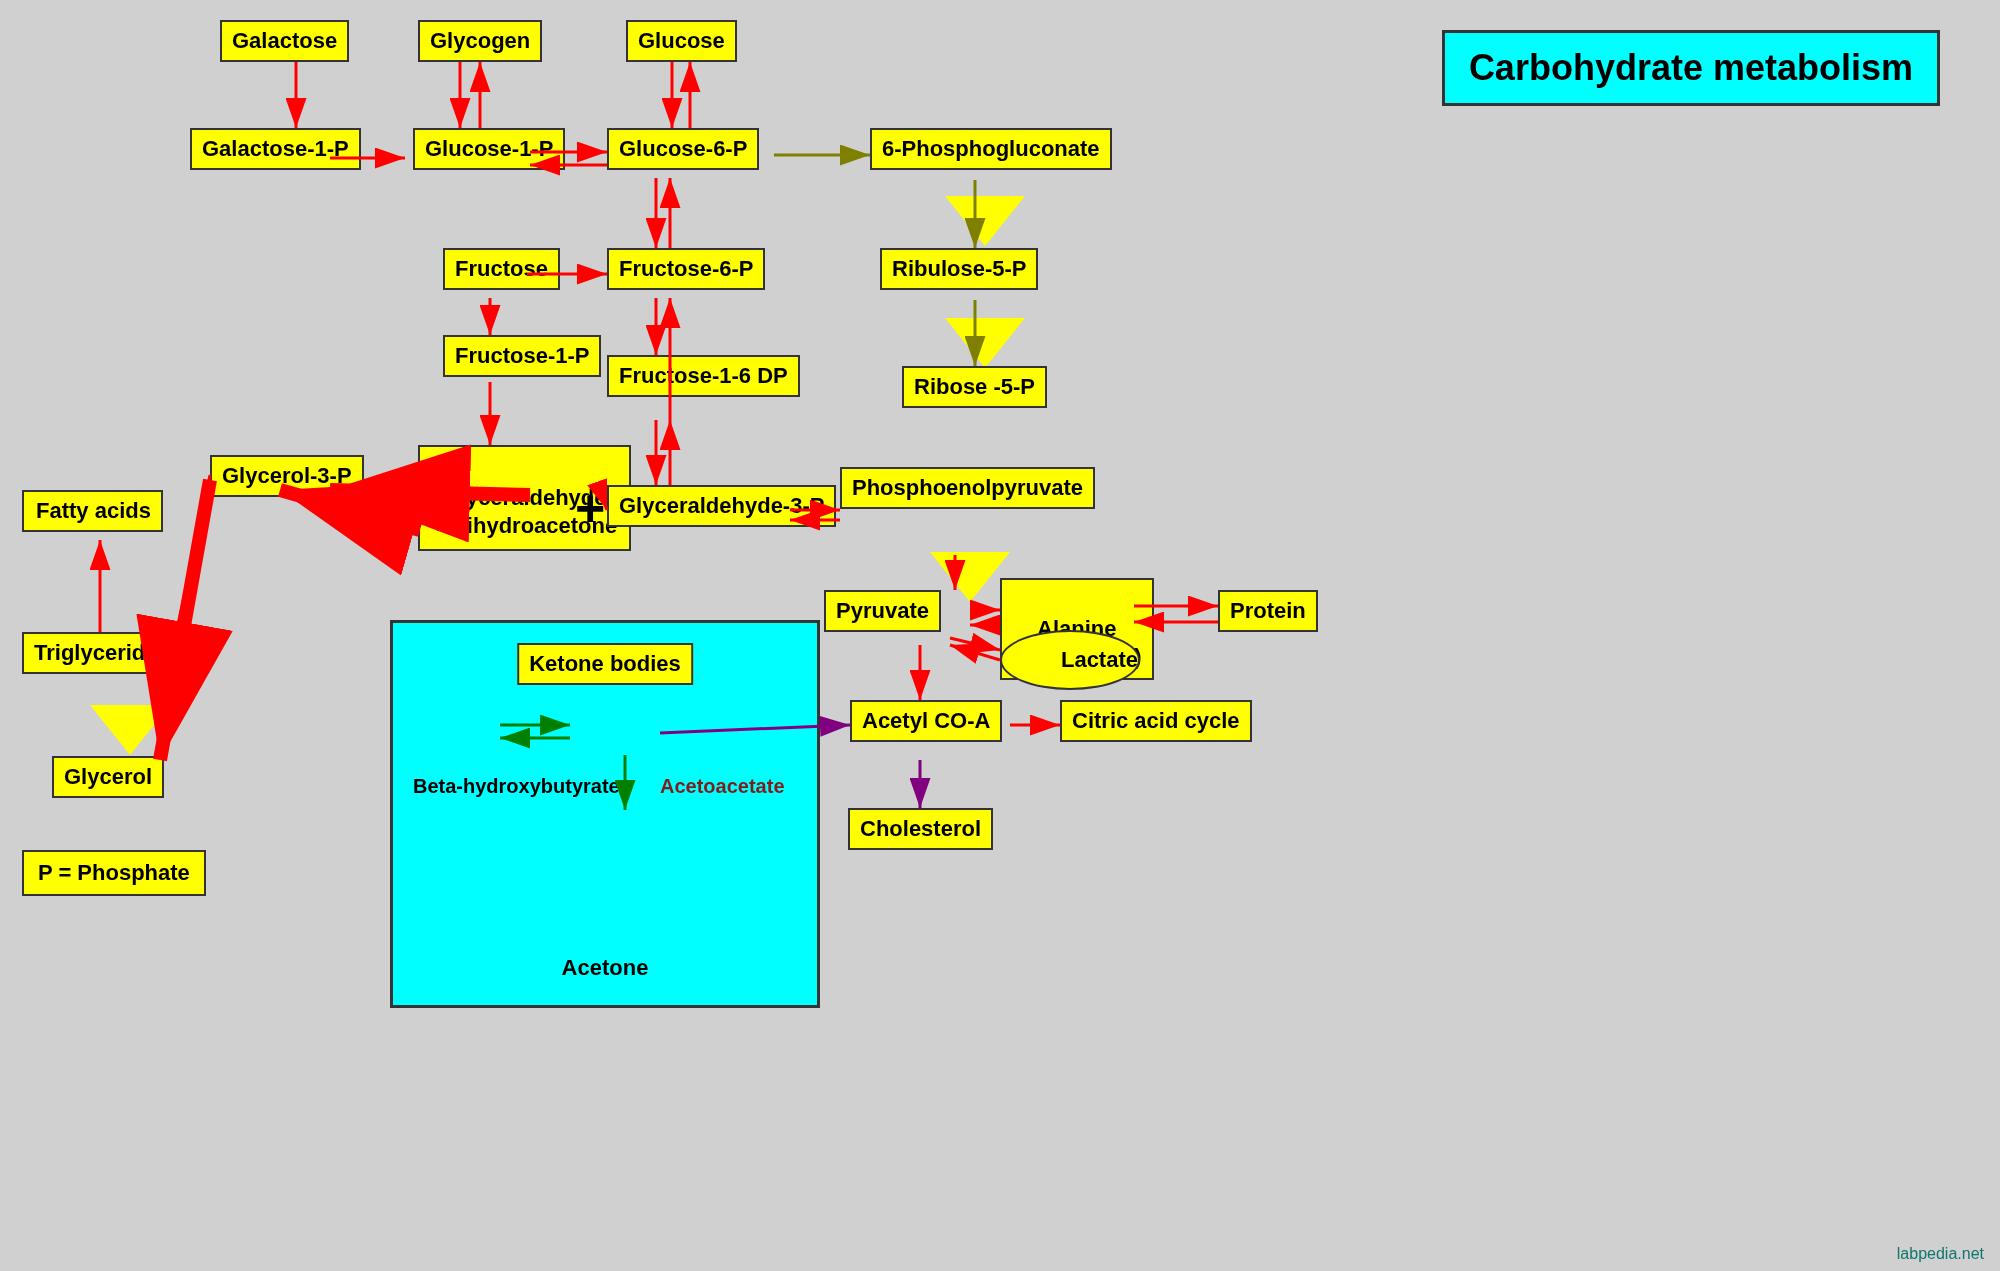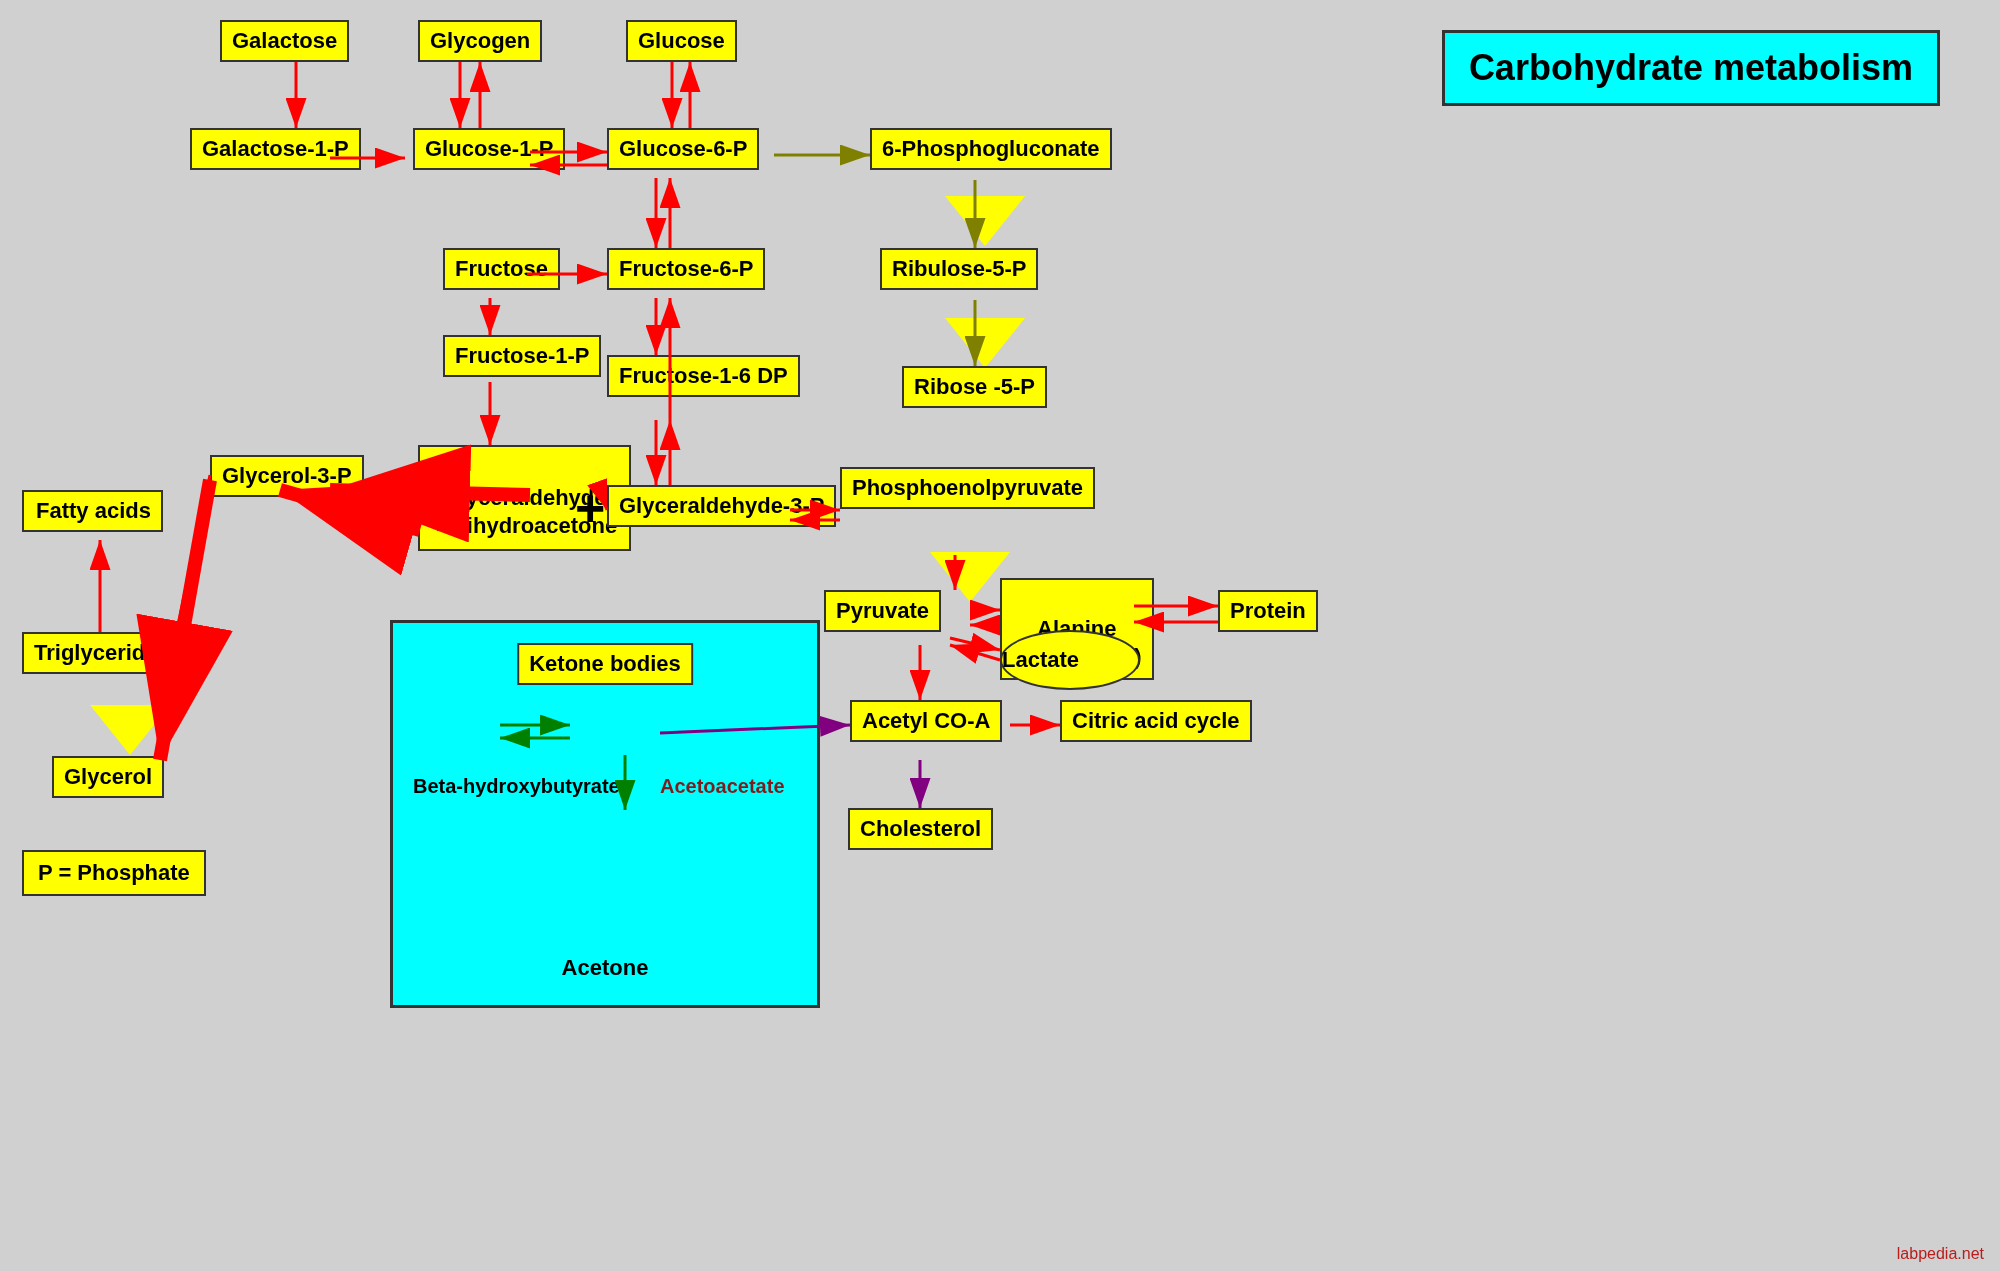--- a/index.html
+++ b/index.html
@@ -51,21 +51,21 @@
       width: 2000px;
       height: 1271px;
       pointer-events: none;
     }
 
     .watermark {
       position: absolute;
       bottom: 8px;
       right: 16px;
       font-size: 16px;
-      color: #b91c1c;
+      color: #0f766e;
     }
 
     .legend-box {
       position: absolute;
       background: yellow;
       border: 2px solid #333;
       padding: 8px 14px;
       font-size: 22px;
       font-weight: bold;
     }
@@ -80,21 +80,21 @@
     .oval {
       position: absolute;
       background: yellow;
       border: 2px solid #333;
       border-radius: 50%;
       text-align: center;
       font-size: 22px;
       font-weight: bold;
       display: flex;
       align-items: center;
-      justify-content: flex-start;
+      justify-content: flex-end;
     }
   </style>
 </head>
 <body>
 
 <div class="title-box" style="right:60px; top:30px;">
   <span>Carbohydrate metabolism</span>
 </div>
 
 <div class="box" style="left:220px; top:20px;">

